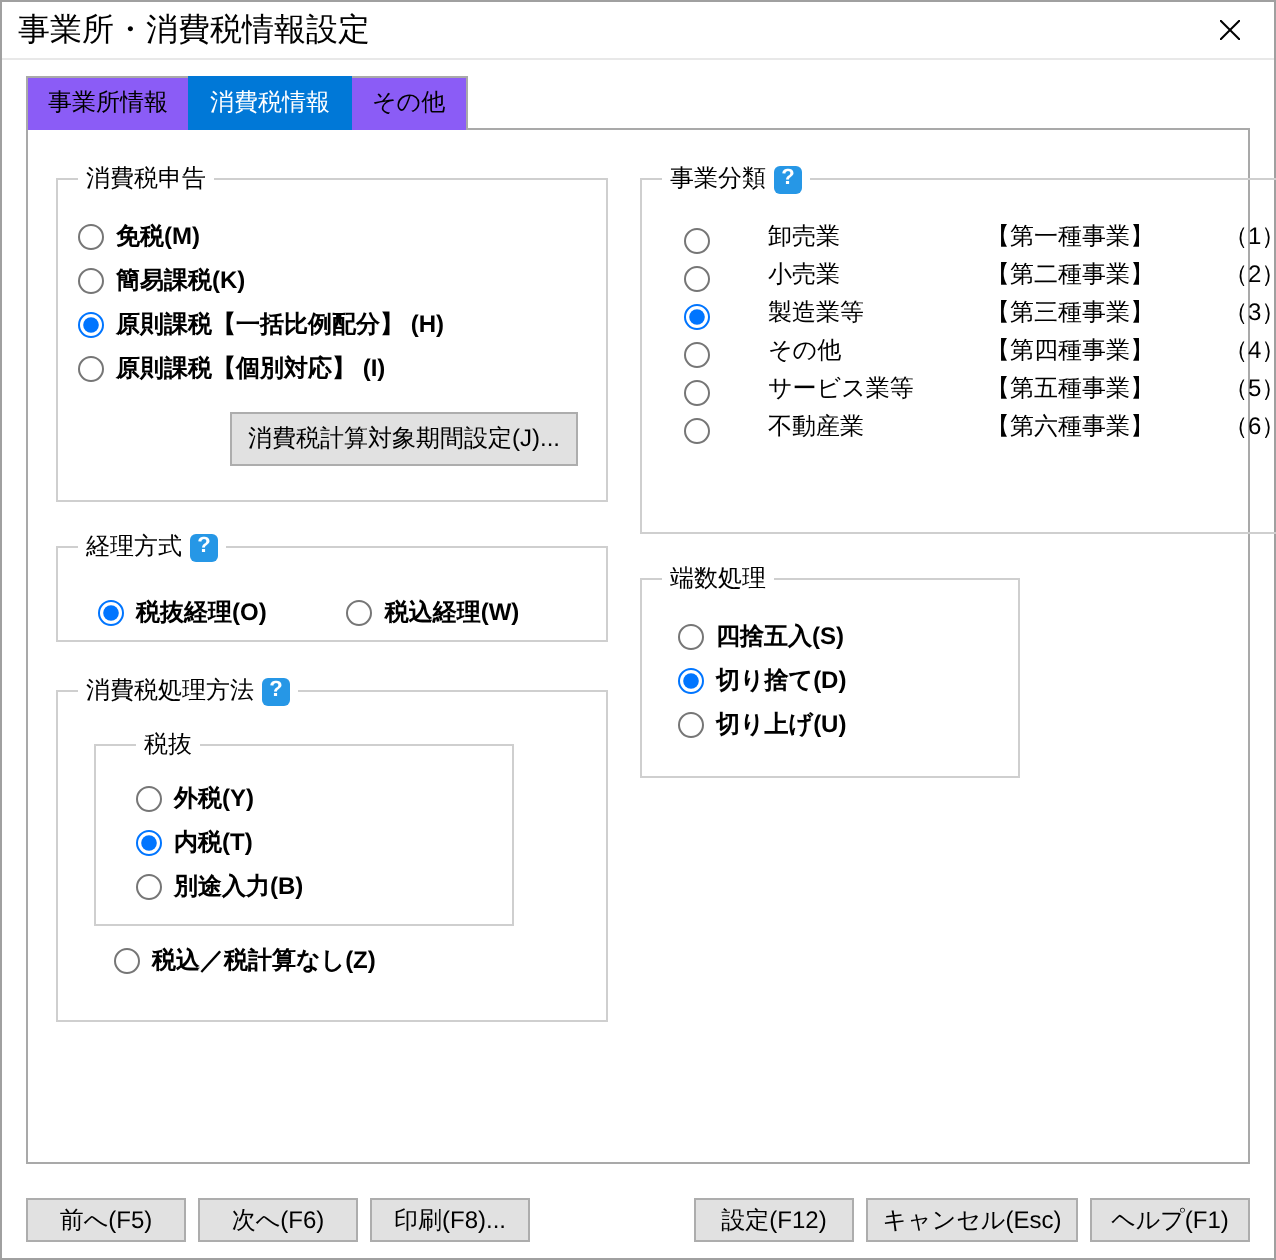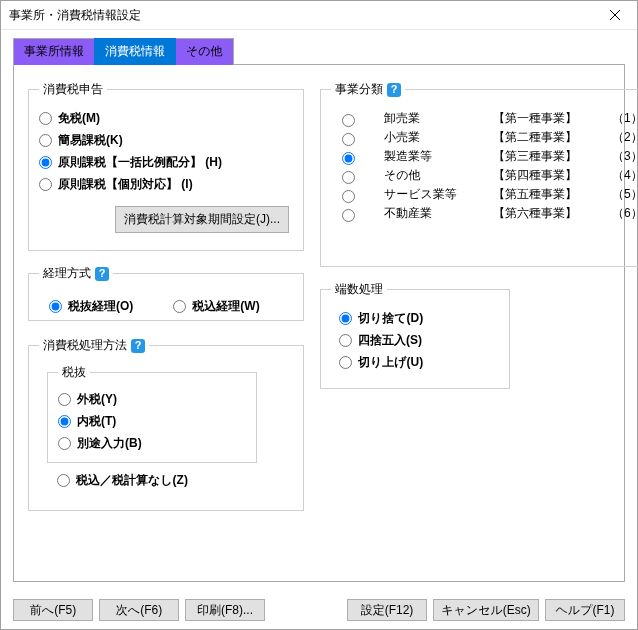--- a/index.html
+++ b/index.html
@@ -19,21 +19,21 @@
     flex-direction: column;
   }
   .titlebar {
     height: 28px;
     display: flex;
     align-items: center;
     padding: 0 6px 0 8px;
     justify-content: space-between;
     border-bottom: 1px solid #e8e8e8;
   }
-  .titlebar .title { font-size: 12px; }
+  .titlebar .title { font-size: 16px; }
   .titlebar .close {
     width: 32px; height: 22px;
     display: flex; align-items: center; justify-content: center;
     font-size: 13px;
     font-family: Arial, sans-serif;
   }
   .content {
     flex: 1;
     padding: 8px 12px 0 12px;
     box-sizing: border-box;
@@ -130,21 +130,21 @@
     display: flex;
     box-sizing: border-box;
     gap: 6px;
     align-items: flex-start;
   }
   .footer .gap { flex: 1; }
   .footer .btn { width: 80px; height:22px; padding: 0; text-align:center;}
   .footer .btn.wide { width: 106px;}
   .inner-fieldset {
     border: 1px solid #cfcfcf;
-    padding: 6px 8px 6px 10px;
+    padding: 6px 8px 6px 20px;
     margin: 2px 0 8px 0;
   }
   .inner-fieldset > legend { font-size: 12px; }
 </style>
 </head>
 <body>
 
 <div class="window">
 
   <div class="titlebar">
@@ -285,26 +285,26 @@
               <span class="col2">不動産業</span>
               <span class="col3">【第六種事業】</span>
               <span class="col4">（6）</span>
             </div>
           </div>
       </fieldset>
 
       <fieldset style="left:306px; top:216px; width:190px; height:108px;">
         <legend>端数処理</legend>
         <div class="opt" style="margin-left:8px">
+          <input type="radio" name="round" style="">
+          <label>四捨五入(S)</label>
+        </div>
+        <div class="opt" style="margin-left:8px">
           <input type="radio" name="round" checked="" style="">
           <label>切り捨て(D)</label>
-        </div>
-        <div class="opt" style="margin-left:8px">
-          <input type="radio" name="round" style="">
-          <label>四捨五入(S)</label>
         </div>
         <div class="opt" style="margin-left:8px">
           <input type="radio" name="round" style="">
           <label>切り上げ(U)</label>
         </div>
       </fieldset>
 
     </div>
   </div>
 

